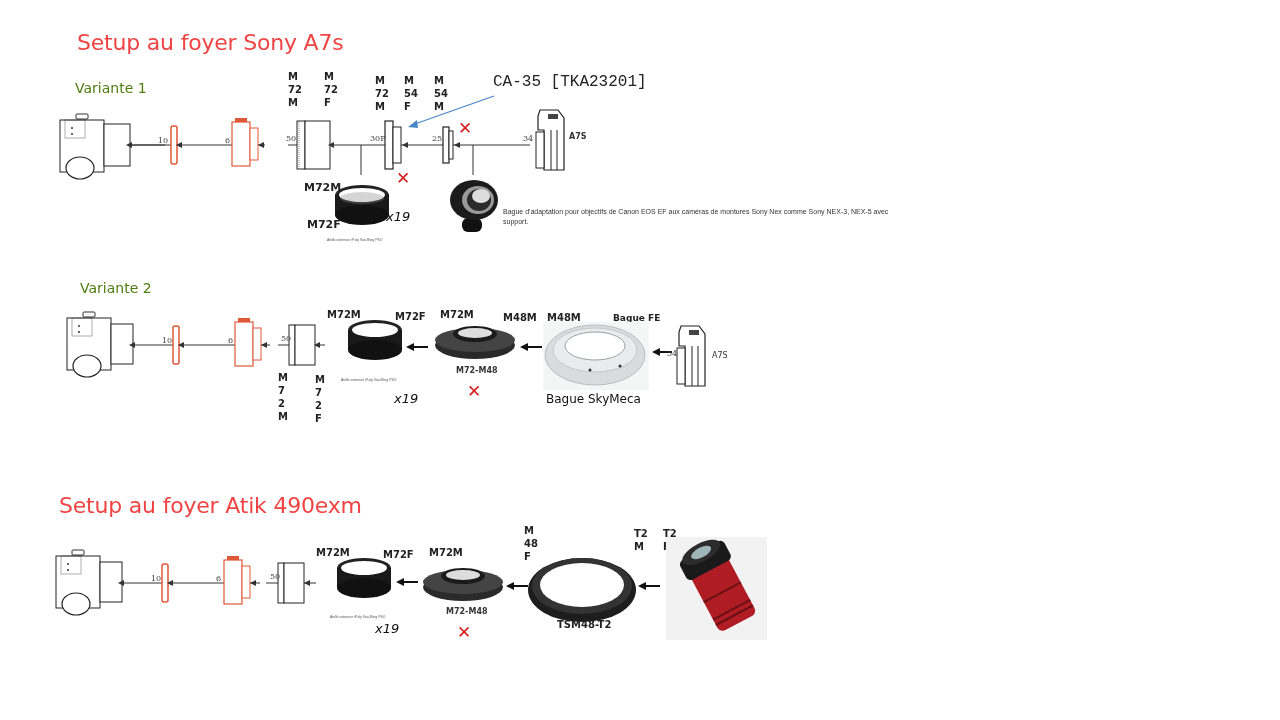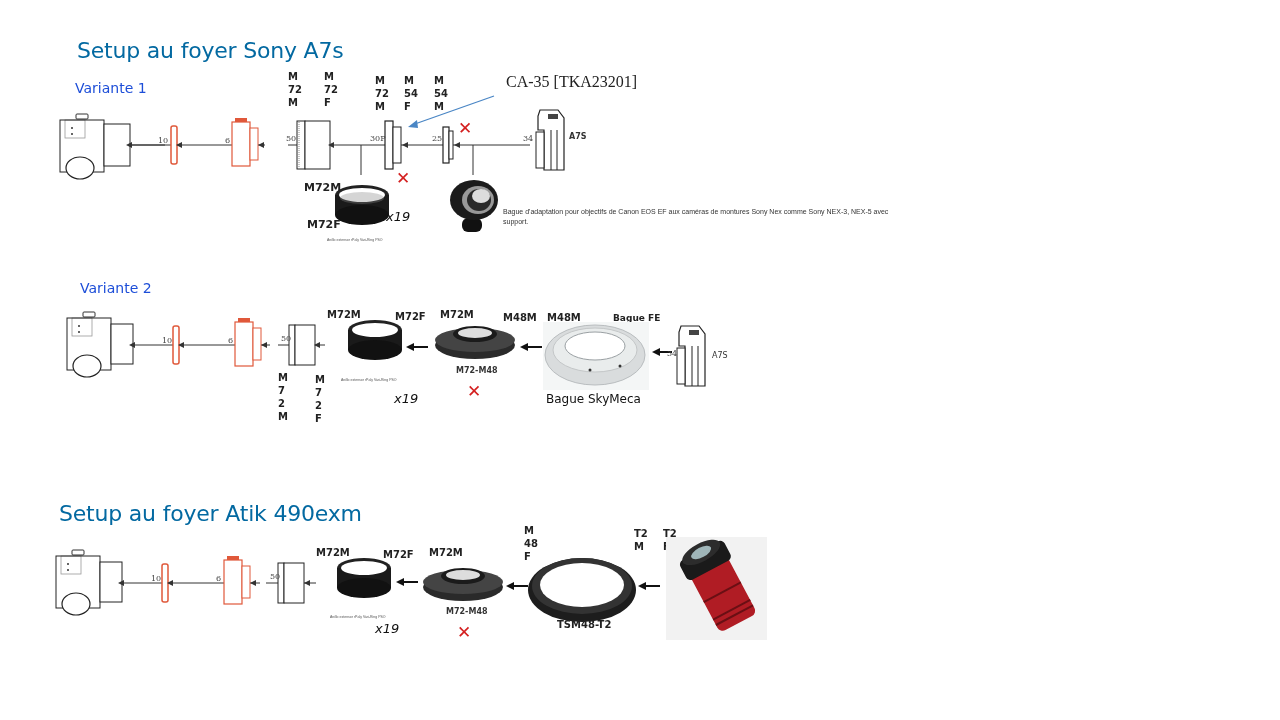--- a/index.html
+++ b/index.html
@@ -1,22 +1,22 @@
 <!DOCTYPE html>
 <html><head>
 <meta charset="utf-8">
 <style>
   html, body { margin: 0; padding: 0; background: #ffffff; }
   body { width: 1280px; height: 720px; position: relative; overflow: hidden;
          font-family: "Liberation Sans", sans-serif; color: #111; }
   .abs { position: absolute; }
-  .title { font-size: 22px; font-family: "DejaVu Sans", sans-serif; font-weight: normal; color: #0369a1; letter-spacing: -0.2px; margin-top: 8px; }
-  .variant { font-size: 14px; font-family: "DejaVu Sans", sans-serif; color: #1d4ed8; }
+  .title { font-size: 22px; font-family: "DejaVu Sans", sans-serif; font-weight: normal; color: #ef4444; letter-spacing: -0.2px; }
+  .variant { font-size: 14px; font-family: "DejaVu Sans", sans-serif; color: #4d7c0f; }
   .lbl { font-size: 10px; font-family: "DejaVu Sans", sans-serif; font-weight: bold; color: #222; line-height: 13px; white-space: pre; }
-  .ca35 { font-size: 16px; font-family: Liberation Serif, serif; color: #222; margin-left: 13px; }
+  .ca35 { font-size: 16px; font-family: Liberation Mono, monospace; color: #222; }
   .desc { font-size: 7px; font-family: "Liberation Sans", sans-serif; color: #333; line-height: 10px; width: 400px; }
   .tiny { font-size: 3.5px; color: #555; white-space: nowrap; }
   .cross { color: #d42020; font-weight: bold; font-size: 17px; font-family: "DejaVu Sans", sans-serif; line-height: 17px; }
   .num { font-size: 8px; font-family: "DejaVu Serif", serif; color: #444; }
   .prodlbl { font-size: 8px; font-family: "DejaVu Sans", sans-serif; font-weight: bold; color: #333; }
   .sky { font-size: 12px; font-family: "DejaVu Sans", sans-serif; color: #111; }
   .tsm { font-size: 10px; font-family: "DejaVu Sans", sans-serif; font-weight: bold; color: #222; }
   .x19 { font-size: 13px; font-family: "DejaVu Sans", sans-serif; color: #111; font-style: italic; }
   svg { position: absolute; overflow: visible; }
 </style>

